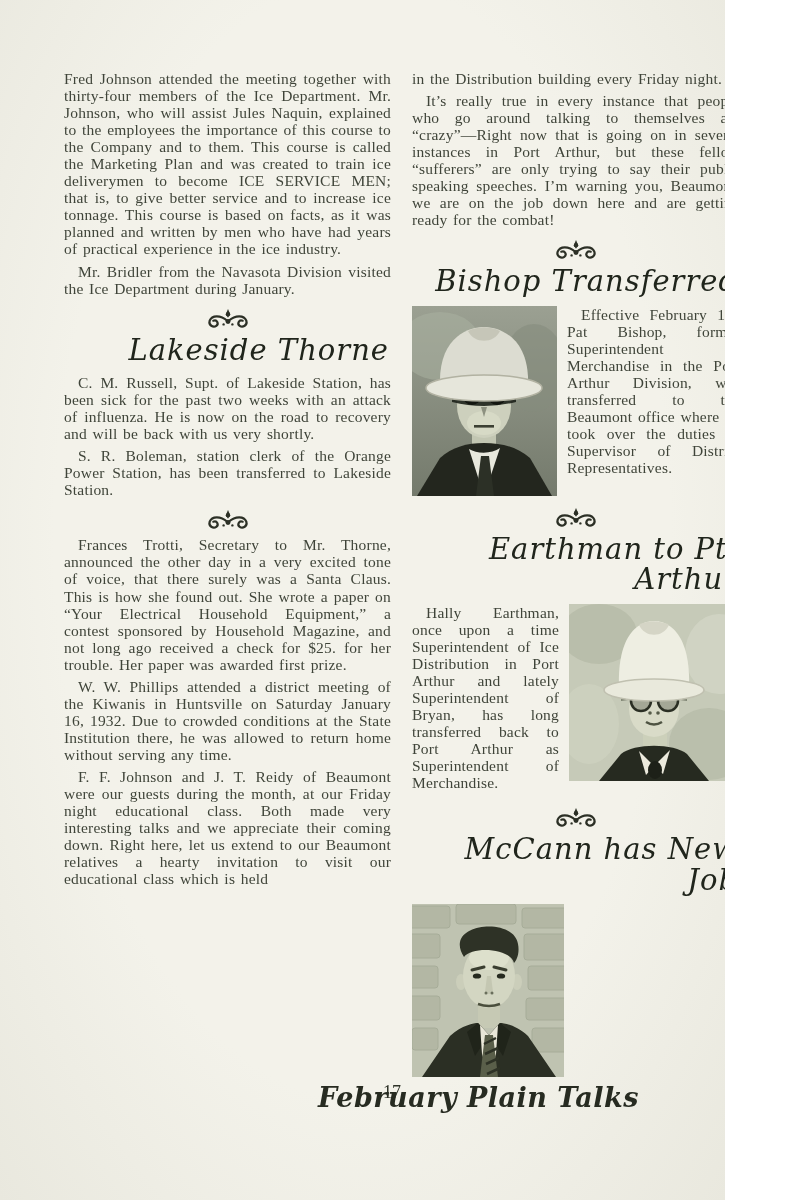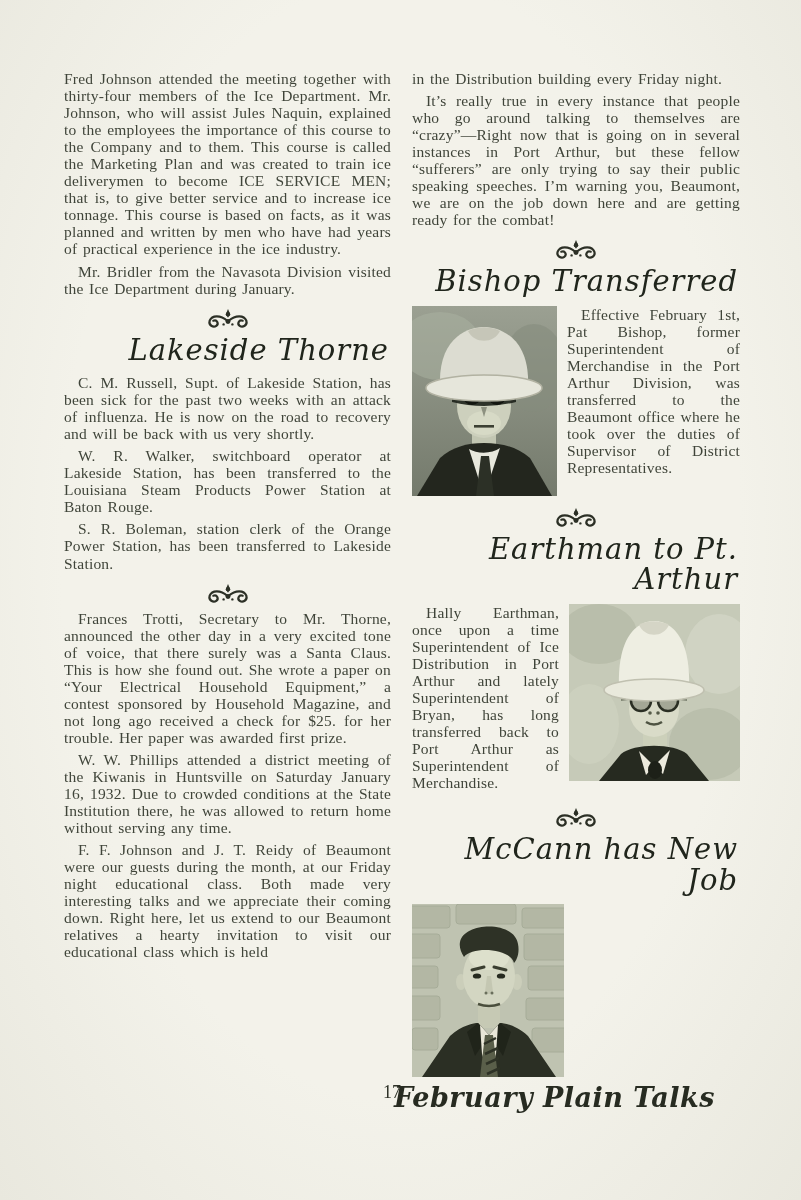--- a/index.html
+++ b/index.html
@@ -1,17 +1,17 @@
 <!DOCTYPE html>
 <html><head>
 <meta charset="utf-8">
 <style>
   html,body { margin:0; padding:0; background:#ffffff; }
   .page {
-    position:relative; width:801px; height:1200px;
+    position:relative; width:725px; height:1200px;
     background:#efeee6;
     background-image: radial-gradient(ellipse at 50% 45%, #f3f2ea 60%, #e9e8de 100%);
     font-family:"Liberation Serif", serif;
     color:#3f4439;
     overflow:hidden;
   }
   .col { position:absolute; top:70px; }
   .col.left  { left:64px;  width:327px; }
   .col.right { left:412px; width:328px; }
   p.body {
@@ -59,21 +59,20 @@
           <circle cx="30" cy="7" r="3"></circle>
             <path d="M30,0 L33,7 L30,12 L27,7 Z"></path>
           <circle cx="30" cy="17" r="3.4"></circle>
             <circle cx="24" cy="21" r="1.6"></circle>
             <circle cx="36" cy="21" r="1.6"></circle>
         </g>
       </svg>
     </div>
     <h2 class="script">Lakeside Thorne</h2>
     <p class="body">C. M. Russell, Supt. of Lakeside Station, has been sick for the past two weeks with an attack of influenza.  He is now on the road to recovery and will be back with us very shortly.</p>
-    <p class="body">W. R. Walker, switchboard operator at Lakeside Station, has been transferred to the Louisiana Steam Products Power Station at Baton Rouge.</p>
     <p class="body">S. R. Boleman, station clerk of the Orange Power Station, has been transferred to Lakeside Station.</p>
 
     <div class="ornament">
       <svg width="44" height="26" viewBox="0 0 60 30">
         <g fill="none" stroke="#2c3026" stroke-width="3" stroke-linecap="round">
           <path d="M29,16 C20,8 8,8 5,16 C3,22 10,26 14,23 C18,20 15,14 10,16"></path>
           <path d="M31,16 C40,8 52,8 55,16 C57,22 50,26 46,23 C42,20 45,14 50,16"></path>
         </g>
         <g fill="#2c3026">
           <circle cx="30" cy="7" r="3"></circle>

